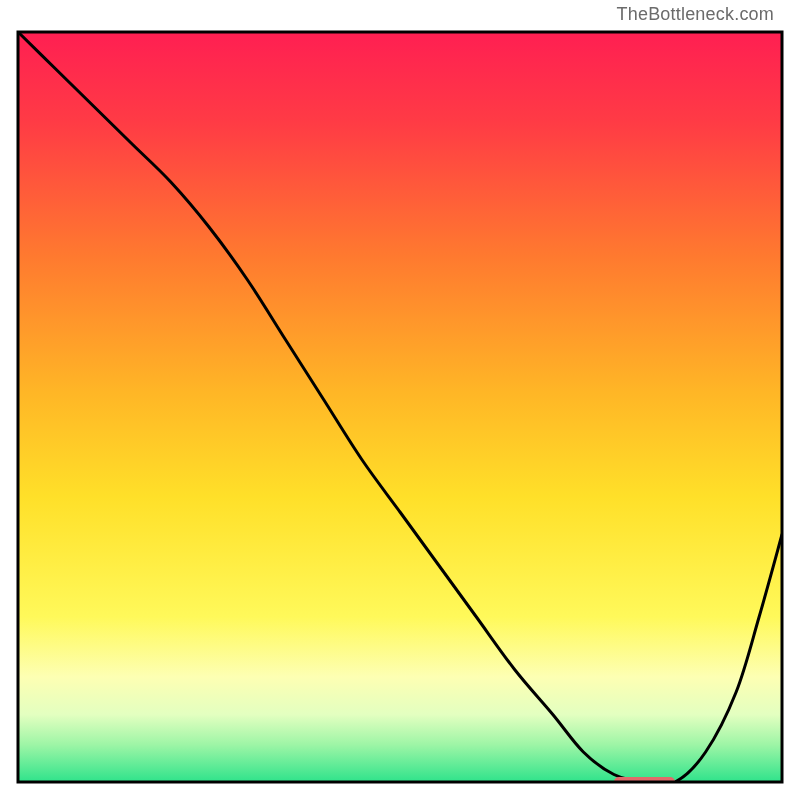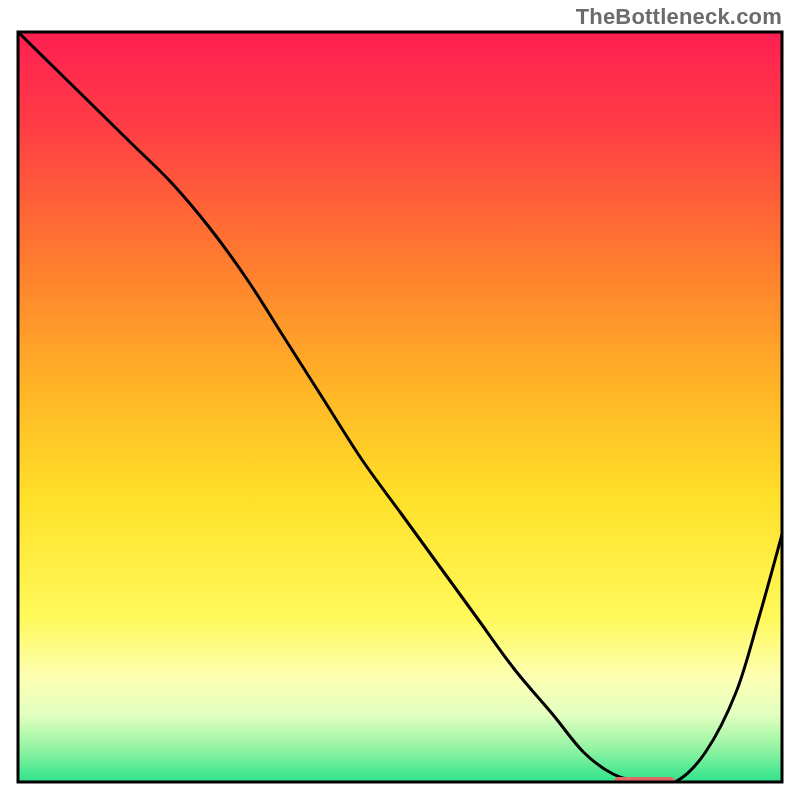--- a/index.html
+++ b/index.html
@@ -15,24 +15,24 @@
     position: relative;
     width: 800px;
     height: 800px;
   }
   svg {
     display: block;
   }
   .watermark {
     position: absolute;
     top: 4px;
-    right: 18px;
+    right: 26px;
     color: #6b6b6b;
-    font-size: 22px;
-    font-weight: 700;
+    font-size: 18px;
+    font-weight: 400;
     letter-spacing: 0.2px;
     user-select: none;
   }
 </style>
 </head>
 <body>
 
 <div class="canvas-wrap">
   <div class="watermark">TheBottleneck.com</div>
 

